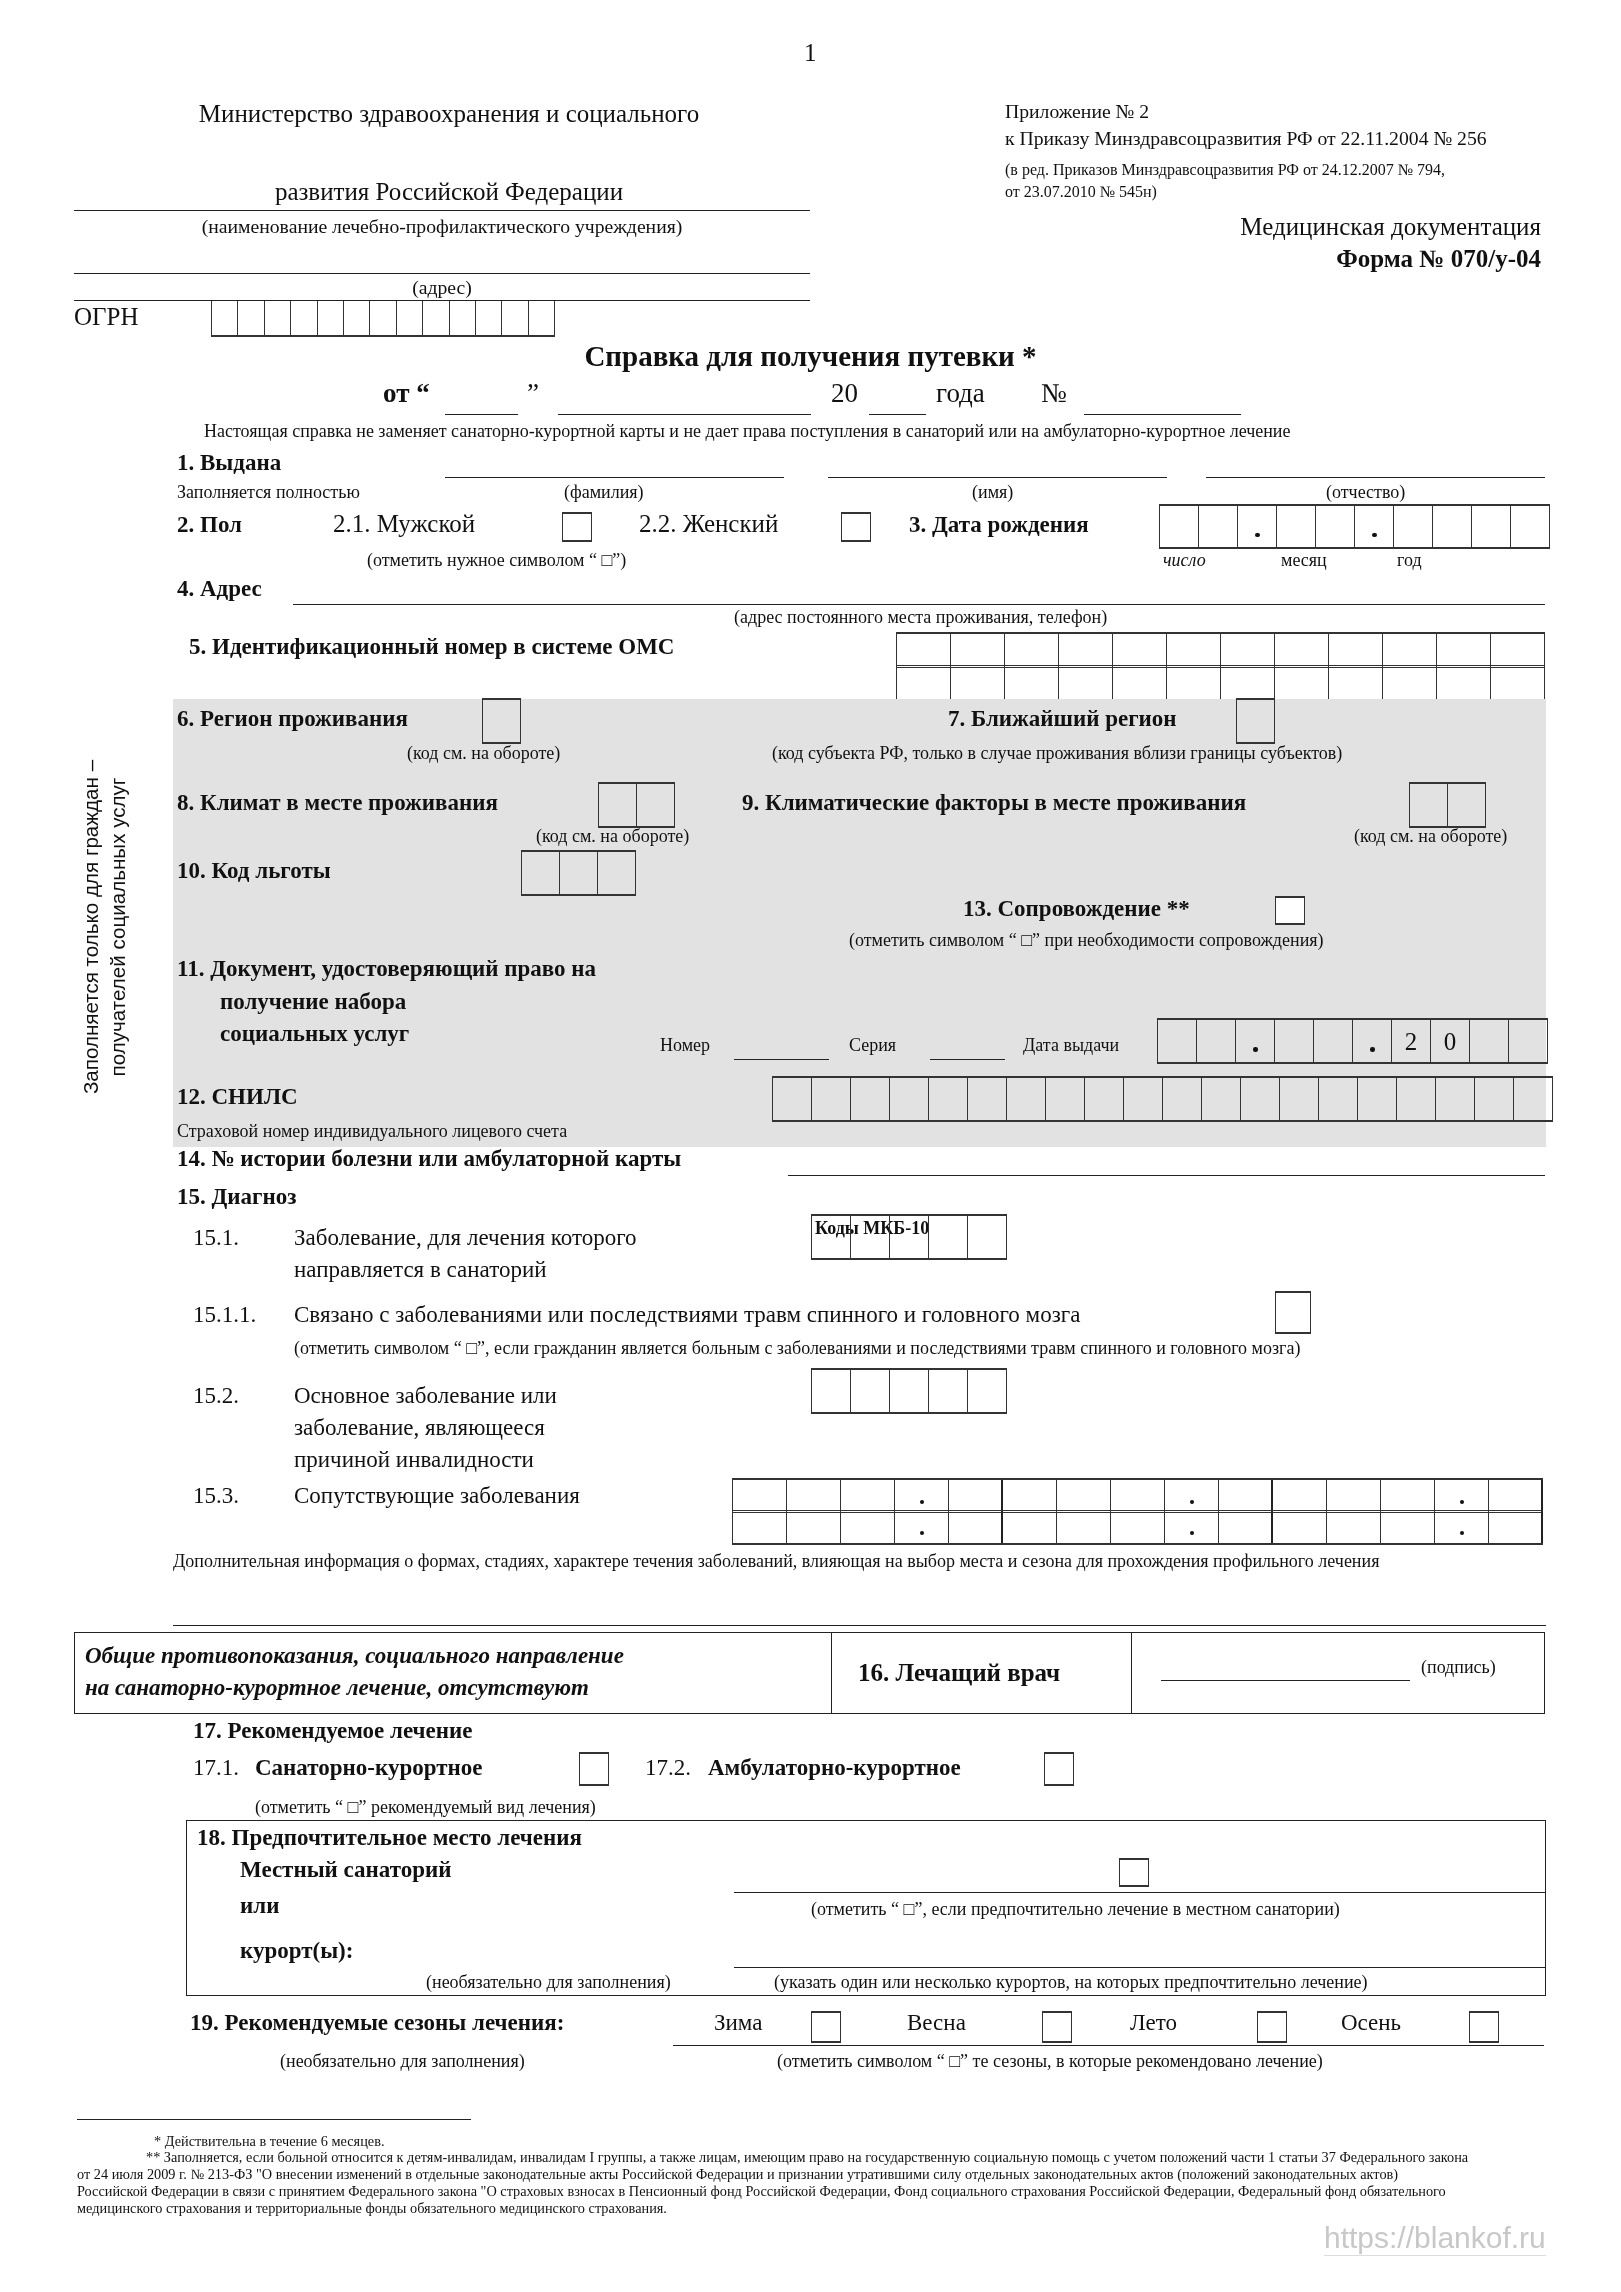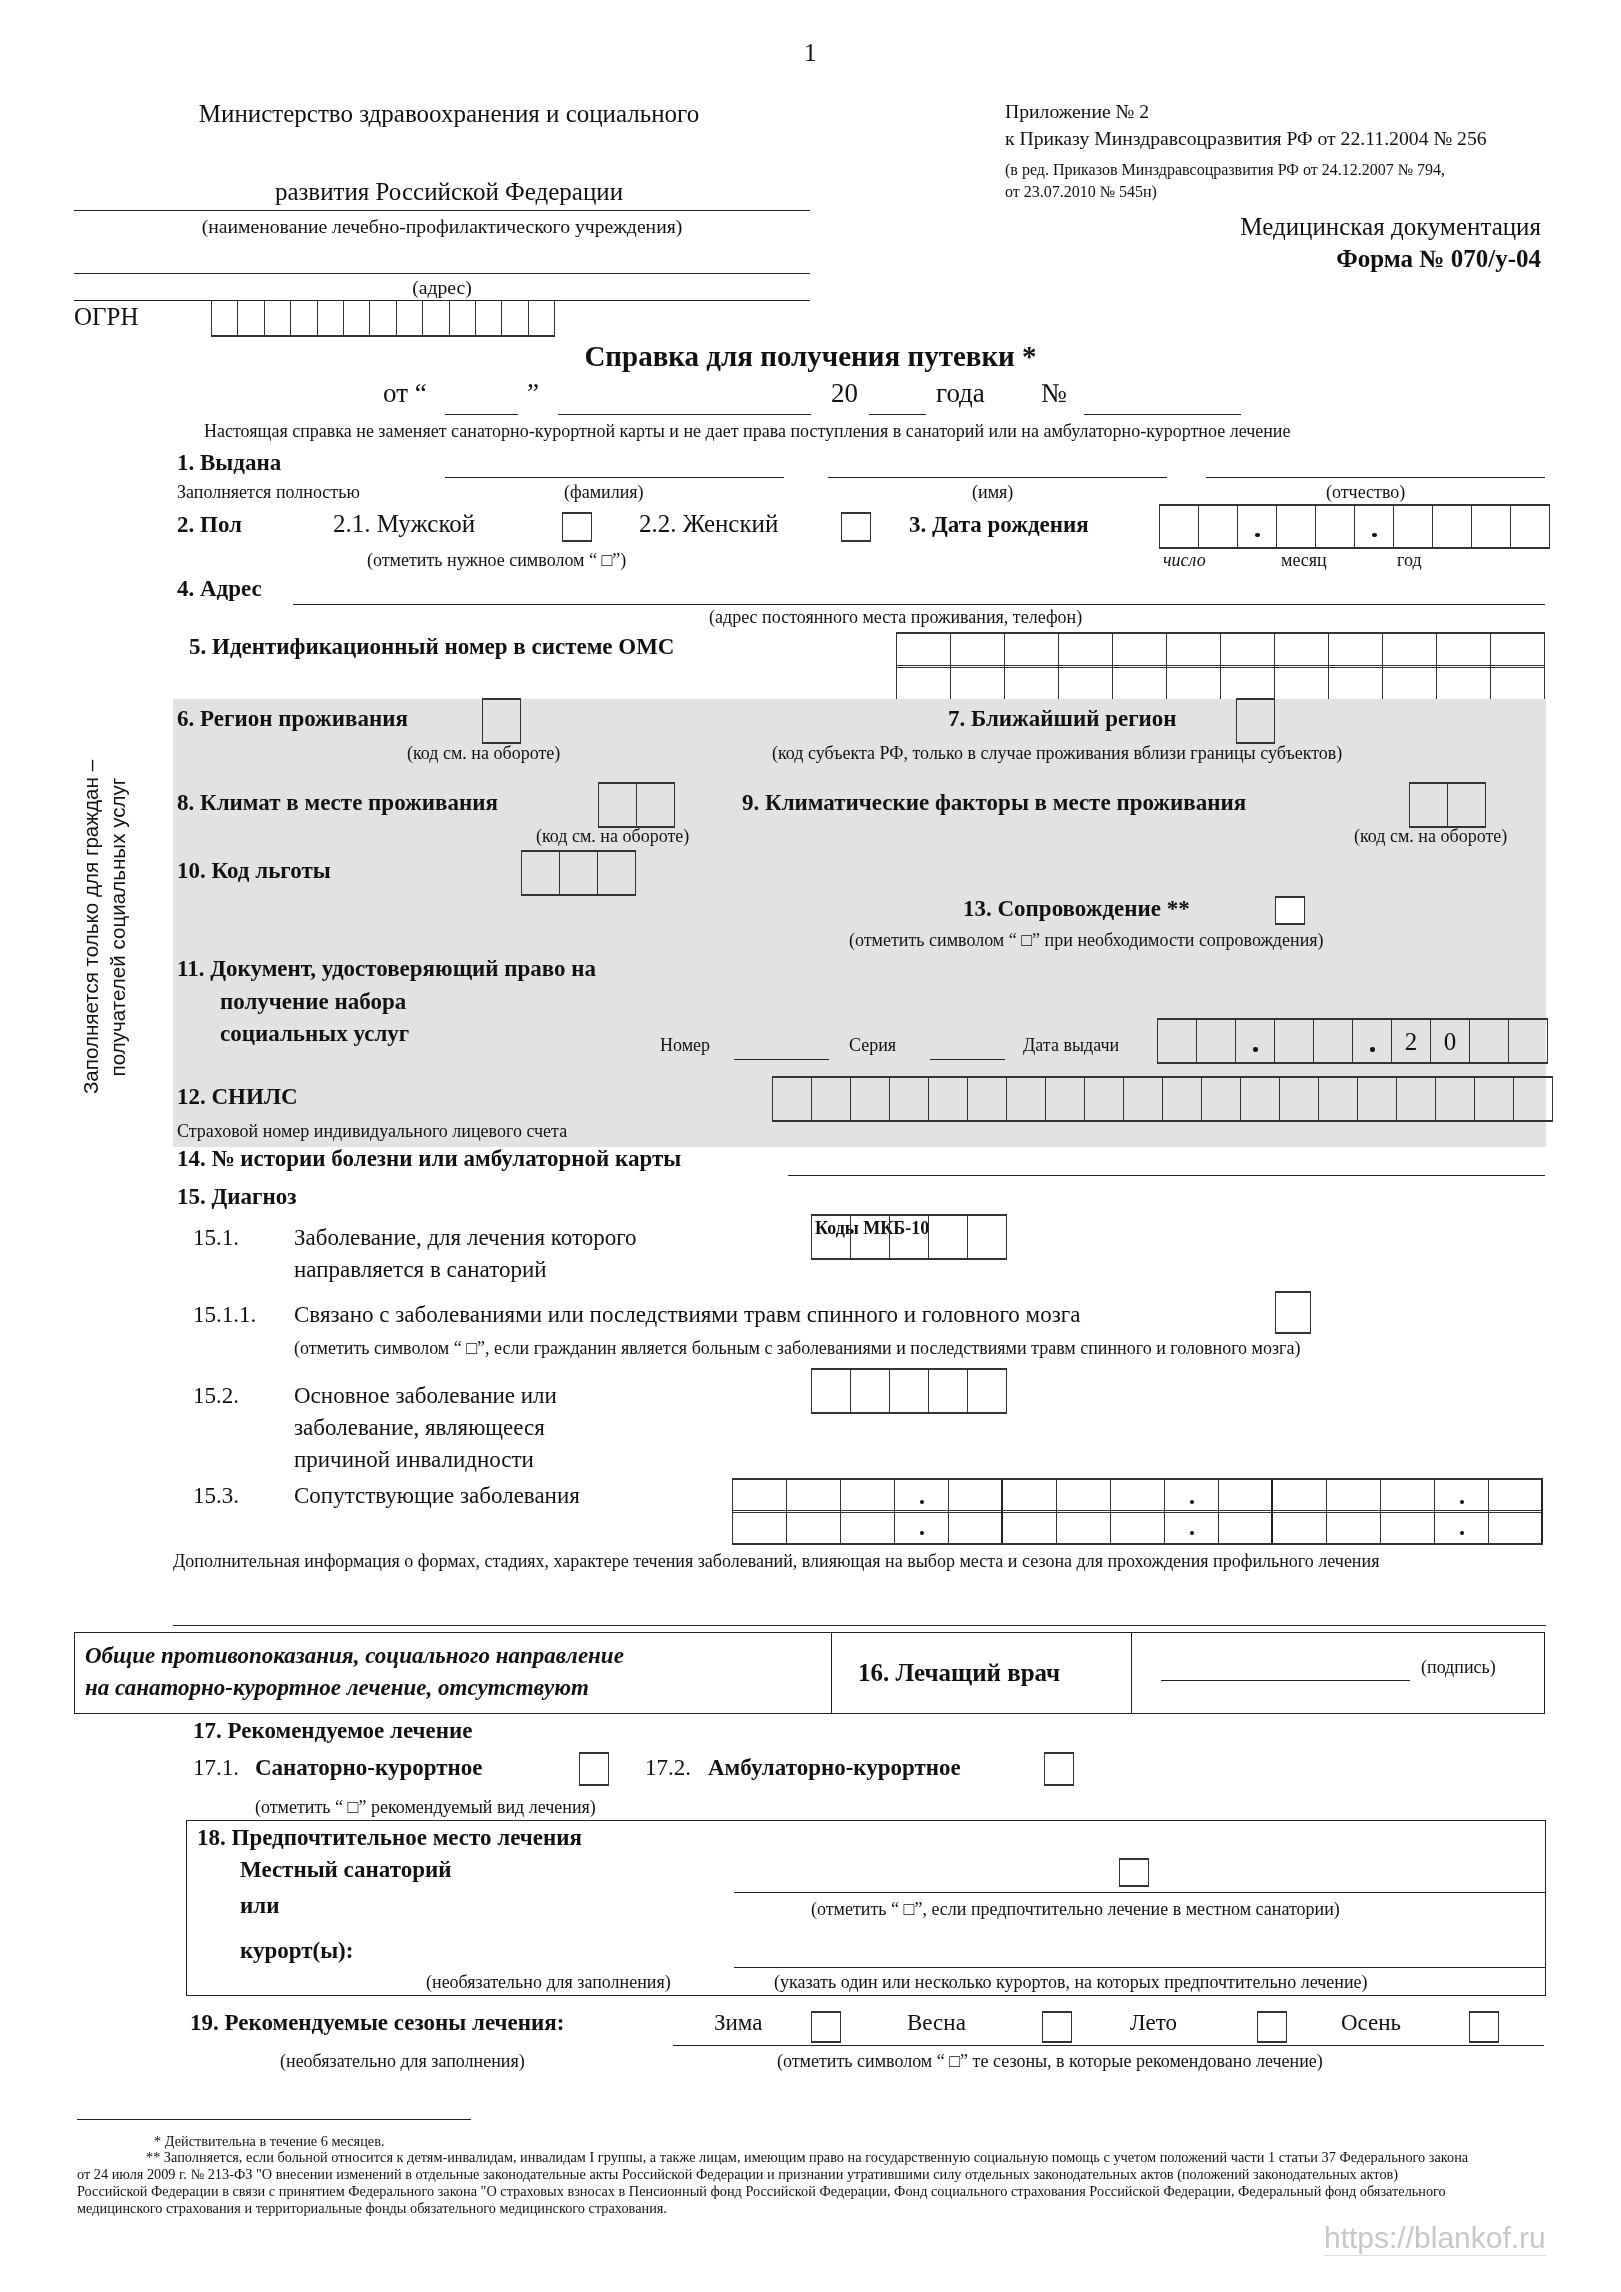--- a/index.html
+++ b/index.html
@@ -60,21 +60,21 @@
   </div>
 
 <div class="abs f22" style="left:1005px; top:100px;">Приложение № 2</div>
 <div class="abs f22" style="left:1005px; top:127px;">к Приказу Минздравсоцразвития РФ от 22.11.2004 № 256</div>
 <div class="abs f18" style="left:1005px; top:161px;text-align:center;">(в ред. Приказов Минздравсоцразвития РФ от 24.12.2007 № 794,</div>
 <div class="abs f18" style="left:1005px; top:183px;">от 23.07.2010 № 545н)</div>
 <div class="abs f28" style="right:80px; top:213px;">Медицинская документация</div>
 <div class="abs f28 b" style="right:80px; top:245px;">Форма № 070/у-04</div>
 
 <div class="abs b f32" style="left:0; width:1621px; top:340px; text-align:center;">Справка для получения путевки *</div>
-<div class="abs f30" style="left:383px; top:378px;">от “</div>
+<div class="abs f30" style="left:383px; top:378px;font-weight:bold;">от “</div>
 <div class="line" style="left:445px; top:414px; width:73px;"></div>
 <div class="abs f30" style="left:527px; top:378px;">”</div>
 <div class="line" style="left:558px; top:414px; width:253px;"></div>
 <div class="abs f30" style="left:831px; top:378px;">20</div>
 <div class="line" style="left:869px; top:414px; width:57px;"></div>
 <div class="abs f30" style="left:936px; top:378px;">года</div>
 <div class="abs f30" style="left:1041px; top:378px;">№</div>
 <div class="line" style="left:1084px; top:414px; width:157px;"></div>
 <div class="abs f20" style="left:204px; top:421px;">Настоящая справка не заменяет санаторно-курортной карты и не дает права поступления в санаторий или на амбулаторно-курортное лечение</div>
 
@@ -109,21 +109,21 @@
     <div class="c" style="width: 39px;"></div>
     <div class="c" style="width: 39px;"></div>
   </div>
 <div class="abs f20" style="left:367px; top:550px;">(отметить нужное символом “ □”)</div>
 <div class="abs f20" style="left:1163px; top:550px;font-style:italic;">число</div>
 <div class="abs f20" style="left:1281px; top:550px;">месяц</div>
 <div class="abs f20" style="left:1397px; top:550px;">год</div>
 
 <div class="abs b f26" style="left:177px; top:576px;">4. Адрес</div>
 <div class="line" style="left:293px; top:604px; width:1252px;"></div>
-<div class="abs f20" style="left:709px; top:607px;">(адрес постоянного места проживания, телефон)</div>
+<div class="abs f20" style="left:734px; top:607px;">(адрес постоянного места проживания, телефон)</div>
 
 <div class="abs b f26" style="left:177px; top:634px;margin-left:12px;">5. Идентификационный номер в системе ОМС</div>
 <div class="grid" id="oms-grid-1" style="left:896px; top:632px; height:33px; border-bottom:1.3px solid #333;">
     <div class="c" style="width: 54px;"></div>
     <div class="c" style="width: 54px;"></div>
     <div class="c" style="width: 54px;"></div>
     <div class="c" style="width: 54px;"></div>
     <div class="c" style="width: 54px;"></div>
     <div class="c" style="width: 54px;"></div>
     <div class="c" style="width: 54px;"></div>

